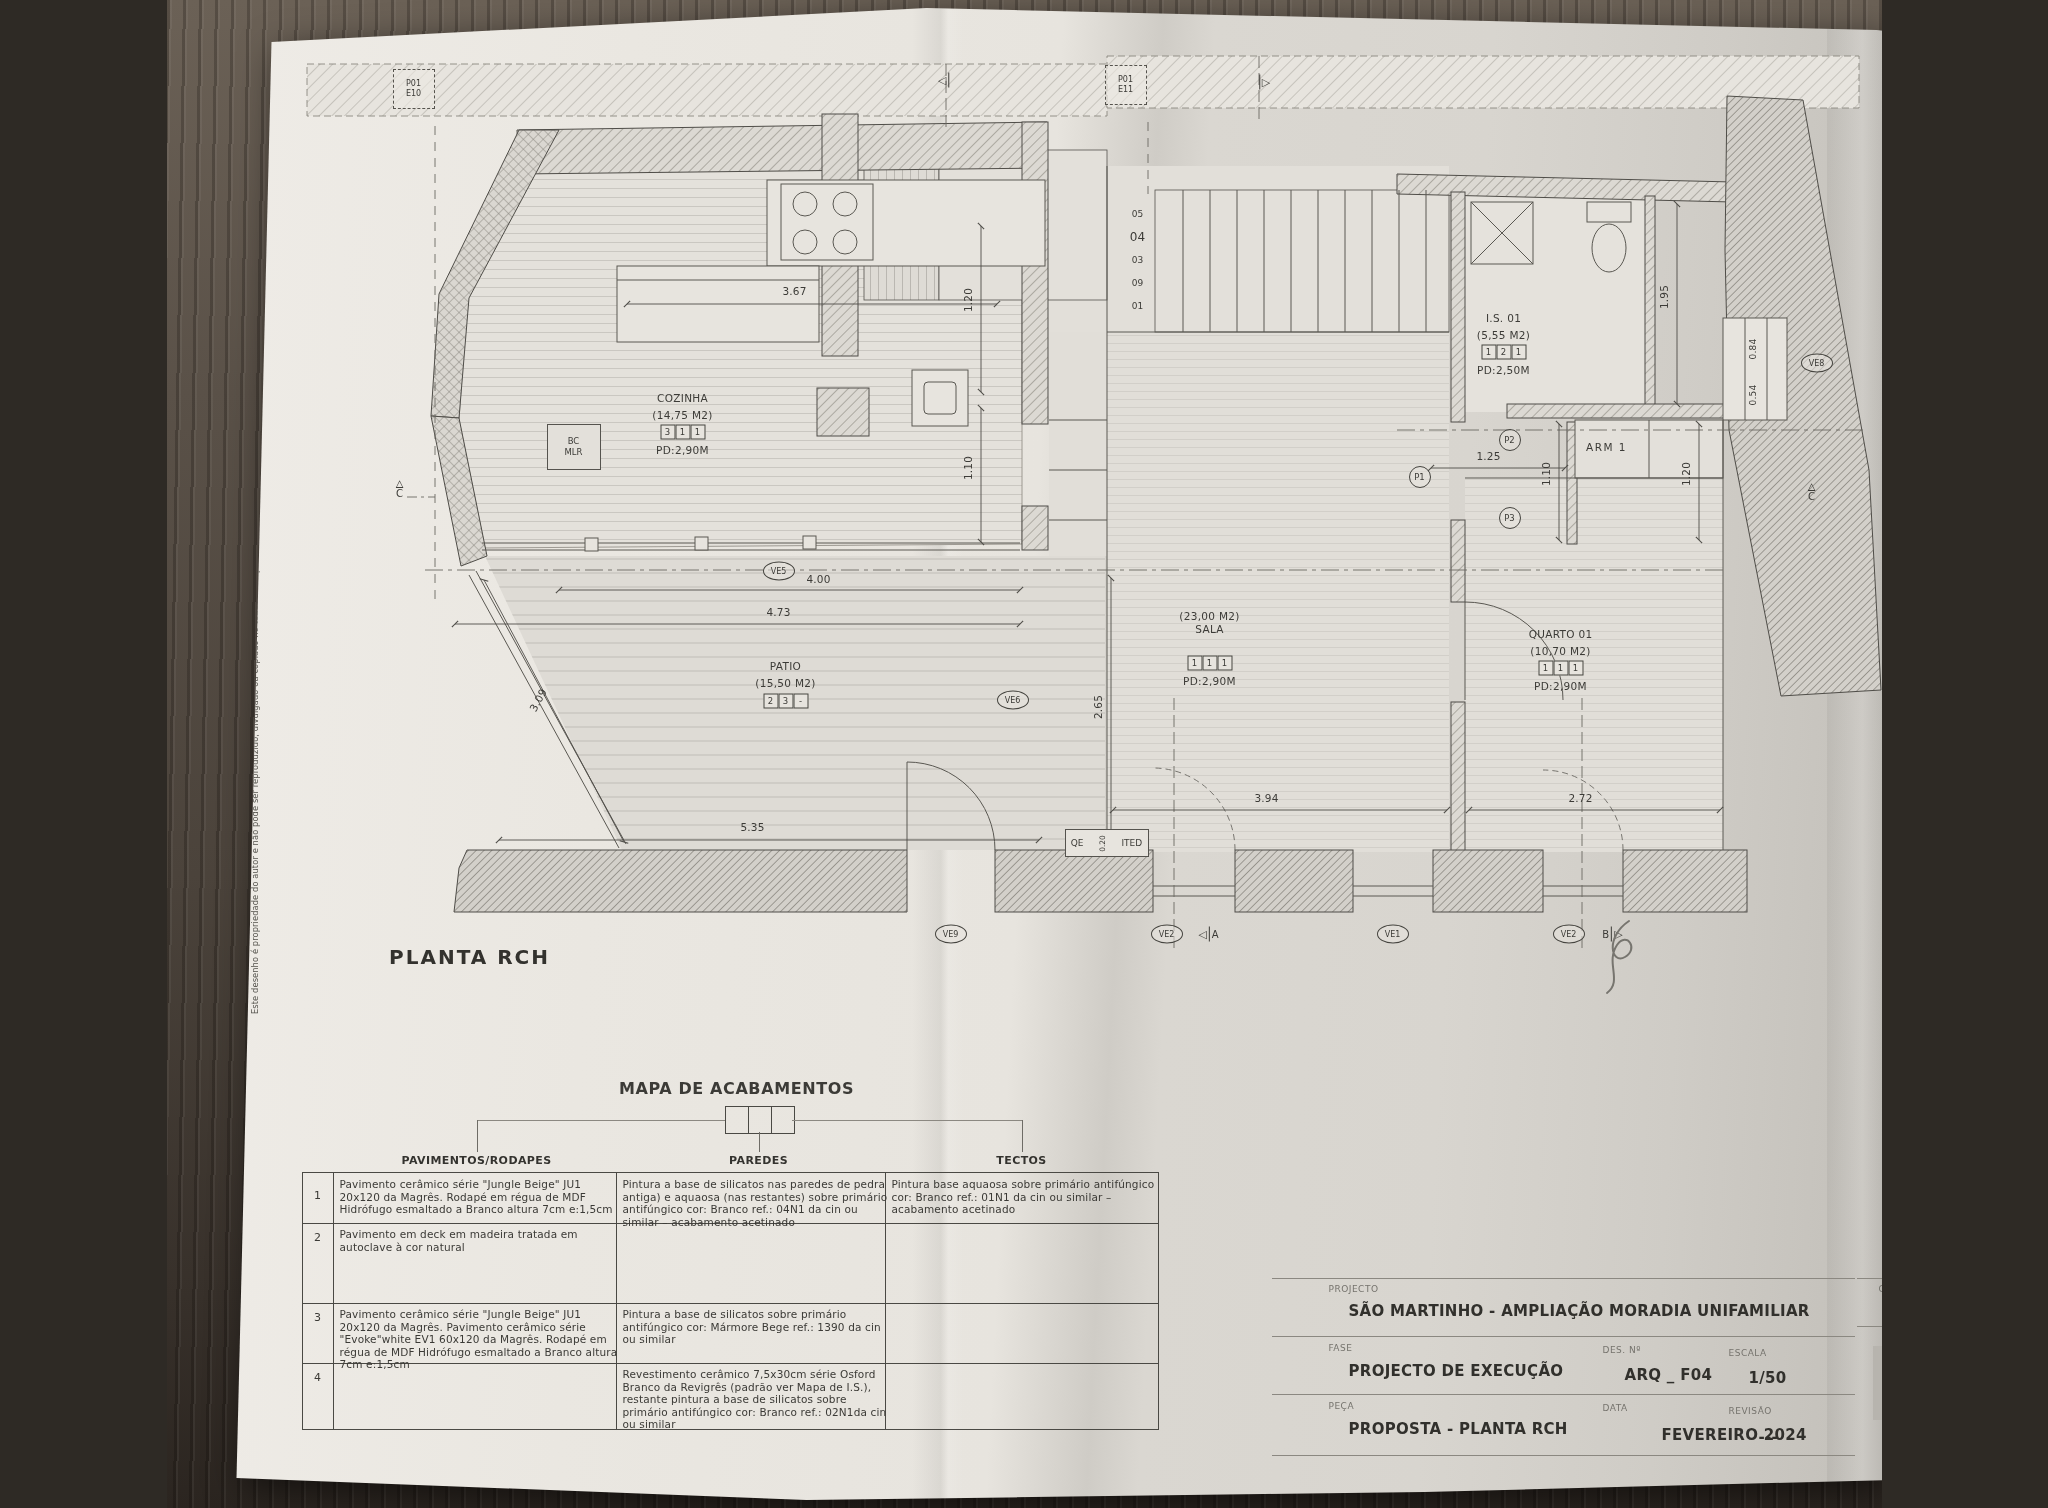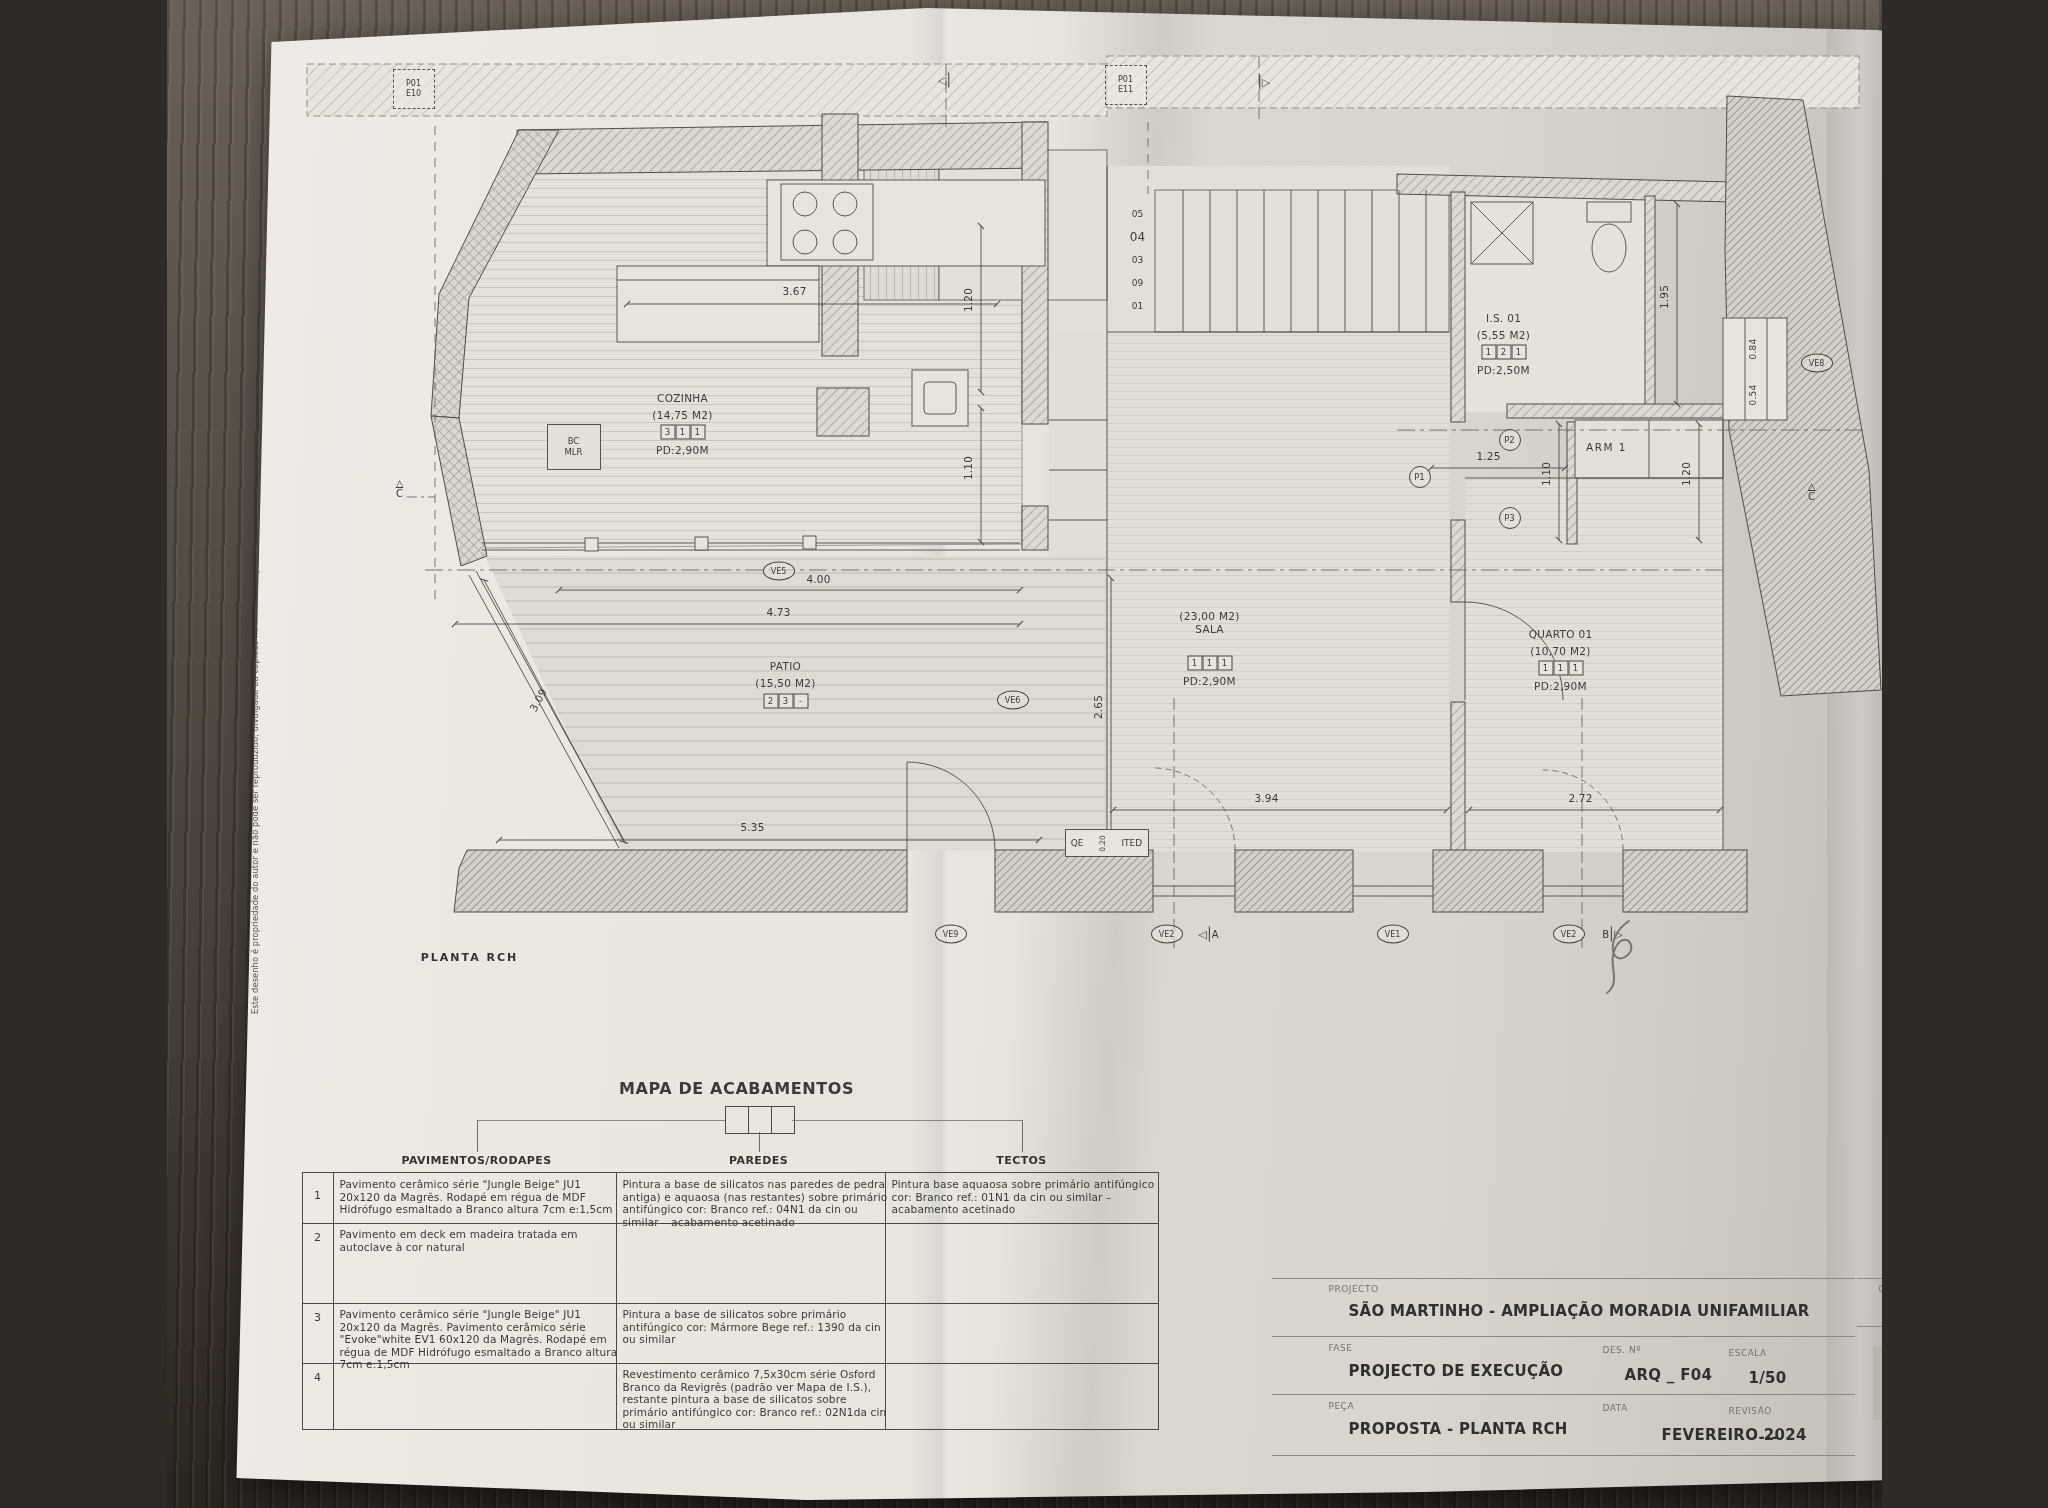--- a/index.html
+++ b/index.html
@@ -373,21 +373,21 @@
     <div class="t dim rot" style="left:931px;top:707px;">2.65</div>
     <div class="t dim" style="left:1100px;top:798px;">3.94</div>
     <div class="t dim" style="left:1414px;top:798px;">2.72</div>
     <div class="t dim rot" style="left:1497px;top:297px;">1.95</div>
     <div class="t dim" style="left:1322px;top:456px;">1.25</div>
     <div class="t dim rot" style="left:1379px;top:474px;">1.10</div>
     <div class="t dim rot" style="left:1519px;top:474px;">1.20</div>
     <div class="t dim rot" style="left:1586px;top:349px;font-size:9px;">0.84</div>
     <div class="t dim rot" style="left:1586px;top:395px;font-size:9px;">0.54</div>
 
-    <div class="t" style="left:303px;top:957px;font-size:11px;font-weight:bold;letter-spacing:2px;color:#33322e;">PLANTA RCH</div>
+    <div class="t" style="left:303px;top:957px;font-size:20px;font-weight:bold;letter-spacing:2px;color:#33322e;">PLANTA RCH</div>
 
     <div class="t" style="left:570px;top:1088px;font-size:16px;font-weight:bold;letter-spacing:.6px;">MAPA DE ACABAMENTOS</div>
     <div style="position:absolute;left:558px;top:1106px;display:flex;">
       <div style="width:22px;height:26px;border:1px solid #4a4944;"></div>
       <div style="width:22px;height:26px;border:1px solid #4a4944;border-left:none;"></div>
       <div style="width:22px;height:26px;border:1px solid #4a4944;border-left:none;"></div>
     </div>
     <div class="hr" style="left:310px;top:1120px;width:248px;"></div>
     <div class="vr" style="left:310px;top:1120px;height:32px;"></div>
     <div class="hr" style="left:625px;top:1120px;width:230px;"></div>

